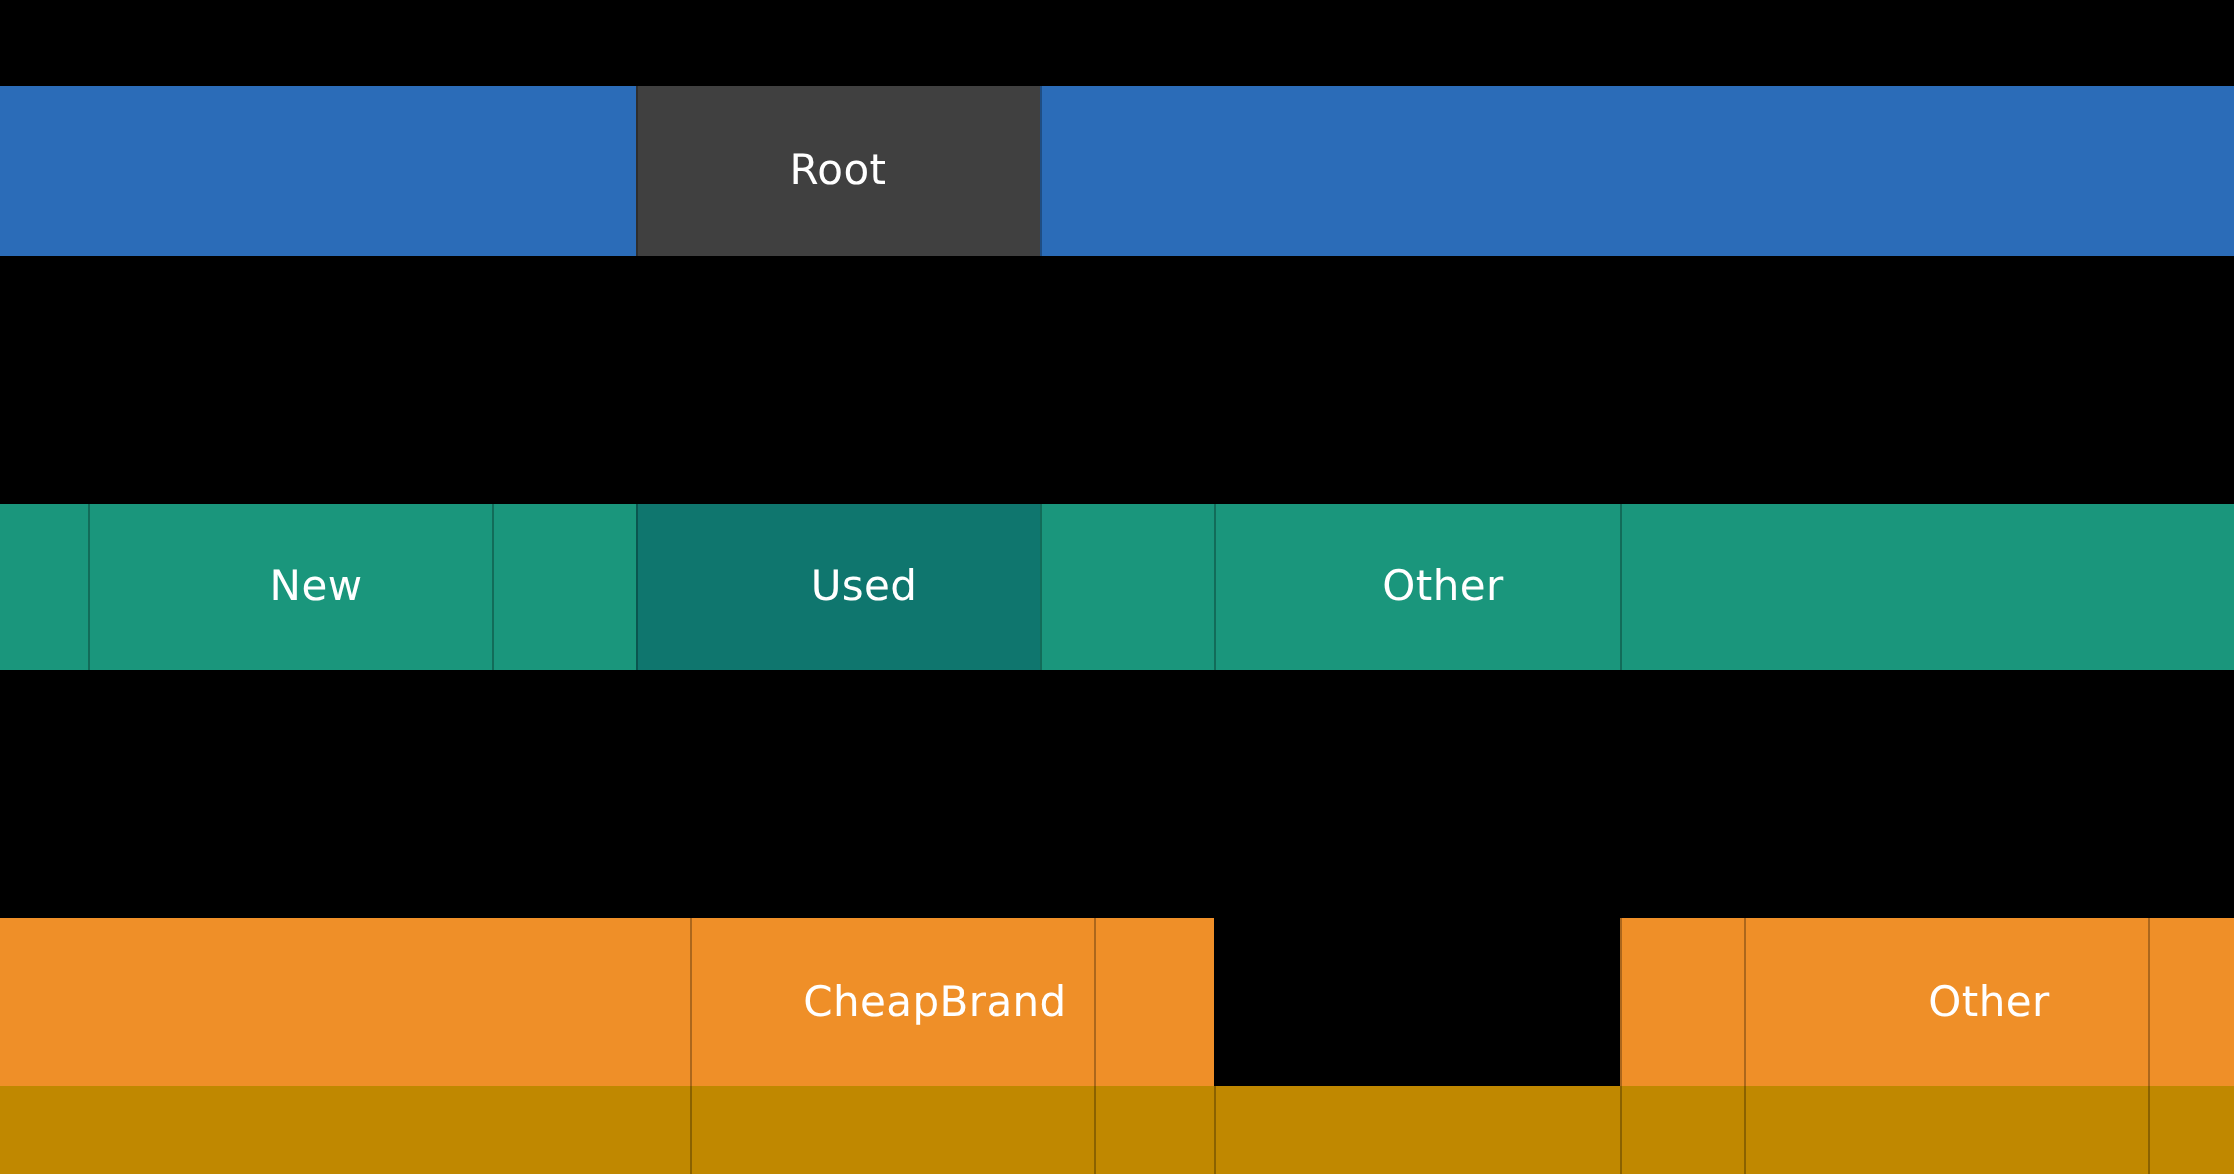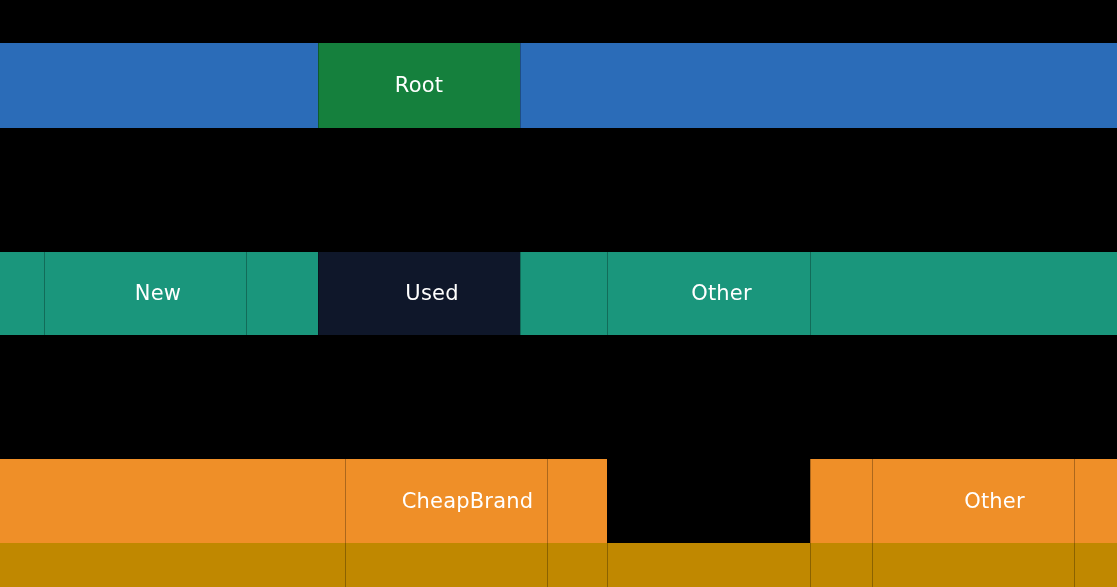--- a/index.html
+++ b/index.html
@@ -58,36 +58,36 @@
     height: 100%;
     background: rgba(0,0,0,0.28);
   }
 </style>
 </head>
 <body>
 
 <div id="chart-canvas" style="background: rgb(0, 0, 0);">
     <div class="band level-root" style="top: 43px; height: 85px;">
       <div class="seg" style="left: 0px; width: 318px; background: rgb(43, 108, 184);"></div>
-      <div class="seg alt" style="left: 318px; width: 202px; background: #15803d;">
+      <div class="seg alt" style="left: 318px; width: 202px; background: #404040;">
         <span class="seg-label">Root</span>
       </div>
       <div class="seg-divider" style="left: 318px;"></div>
       <div class="seg" style="left: 520px; width: 597px; background: rgb(43, 108, 184);"></div>
       <div class="seg-divider" style="left: 520px;"></div>
     </div>
     <div class="band level-cat" style="top: 252px; height: 83px;">
       <div class="seg" style="left: 0px; width: 44px; background: rgb(26, 150, 124);"></div>
       <div class="seg alt" style="left: 44px; width: 202px; background: rgb(26, 150, 124);">
         <span class="seg-label">New</span>
       </div>
       <div class="seg-divider" style="left: 44px;"></div>
       <div class="seg" style="left: 246px; width: 72px; background: rgb(26, 150, 124);"></div>
       <div class="seg-divider" style="left: 246px;"></div>
-      <div class="seg alt" style="left: 318px; width: 202px; background: #0f172a;">
+      <div class="seg alt" style="left: 318px; width: 202px; background: #0f766e;">
         <span class="seg-label">Used</span>
       </div>
       <div class="seg-divider" style="left: 318px;"></div>
       <div class="seg" style="left: 520px; width: 87px; background: rgb(26, 150, 124);"></div>
       <div class="seg-divider" style="left: 520px;"></div>
       <div class="seg alt" style="left: 607px; width: 203px; background: rgb(26, 150, 124);">
         <span class="seg-label">Other</span>
       </div>
       <div class="seg-divider" style="left: 607px;"></div>
       <div class="seg" style="left: 810px; width: 307px; background: rgb(26, 150, 124);"></div>

